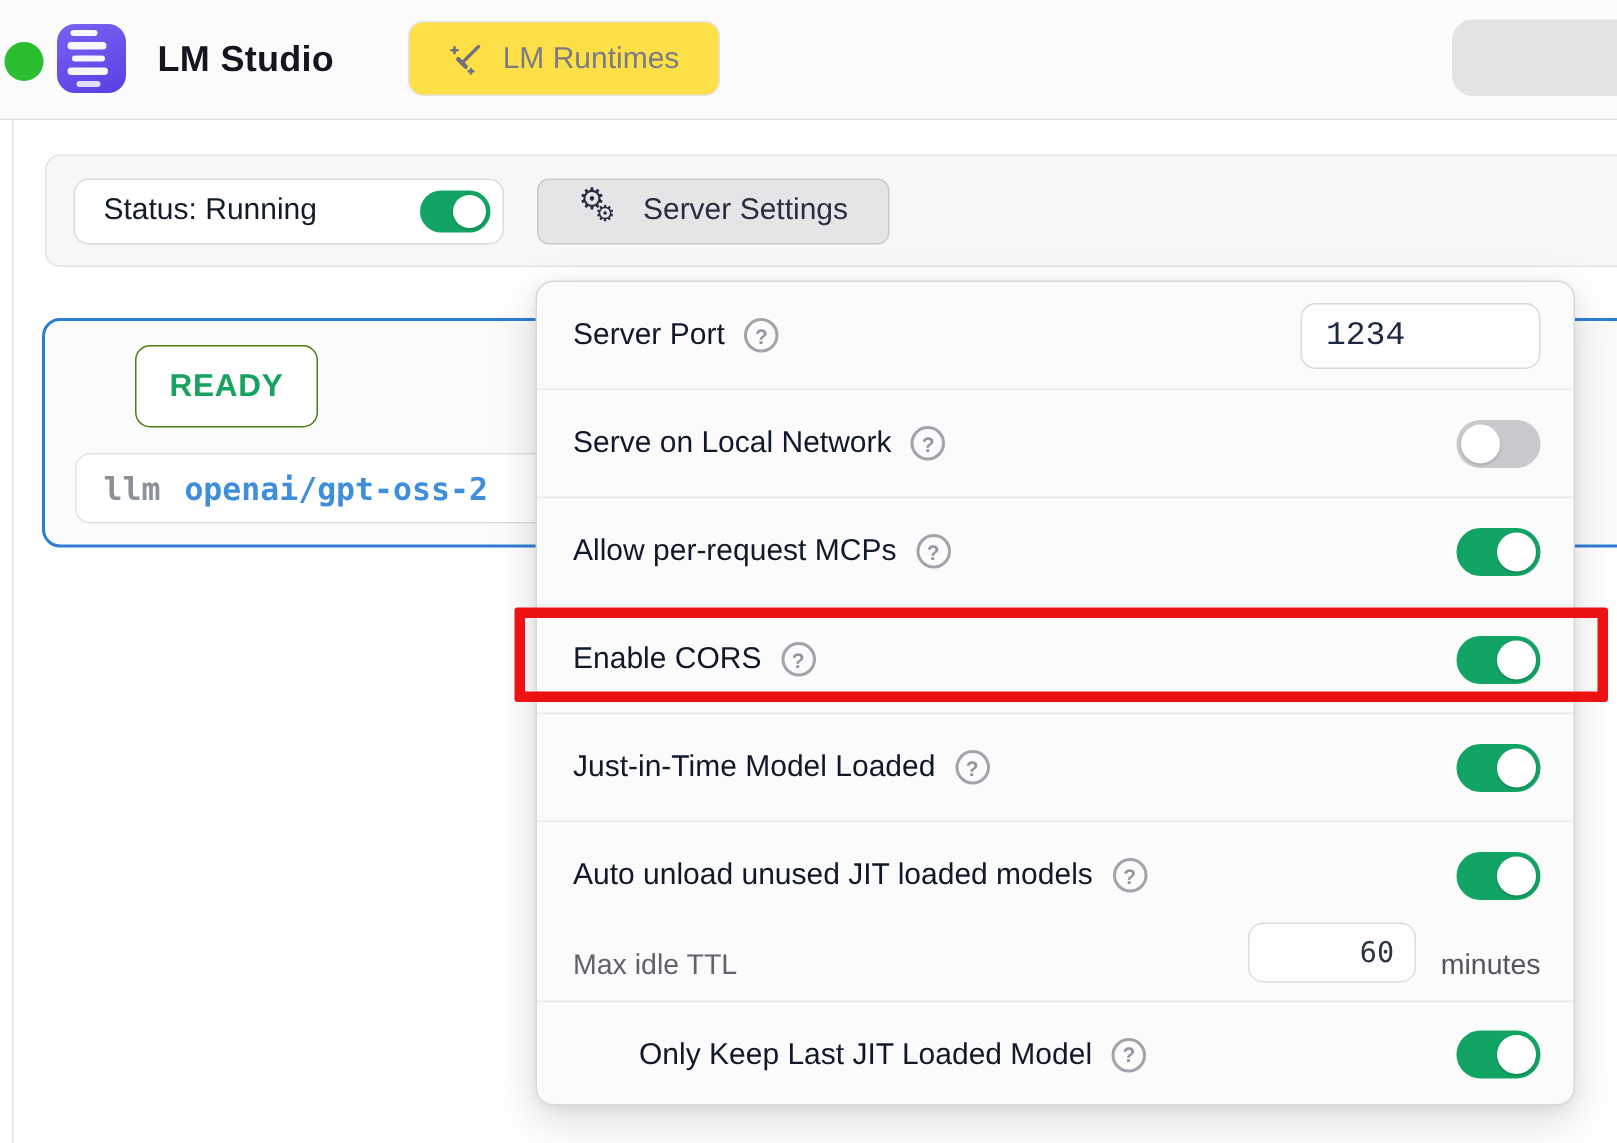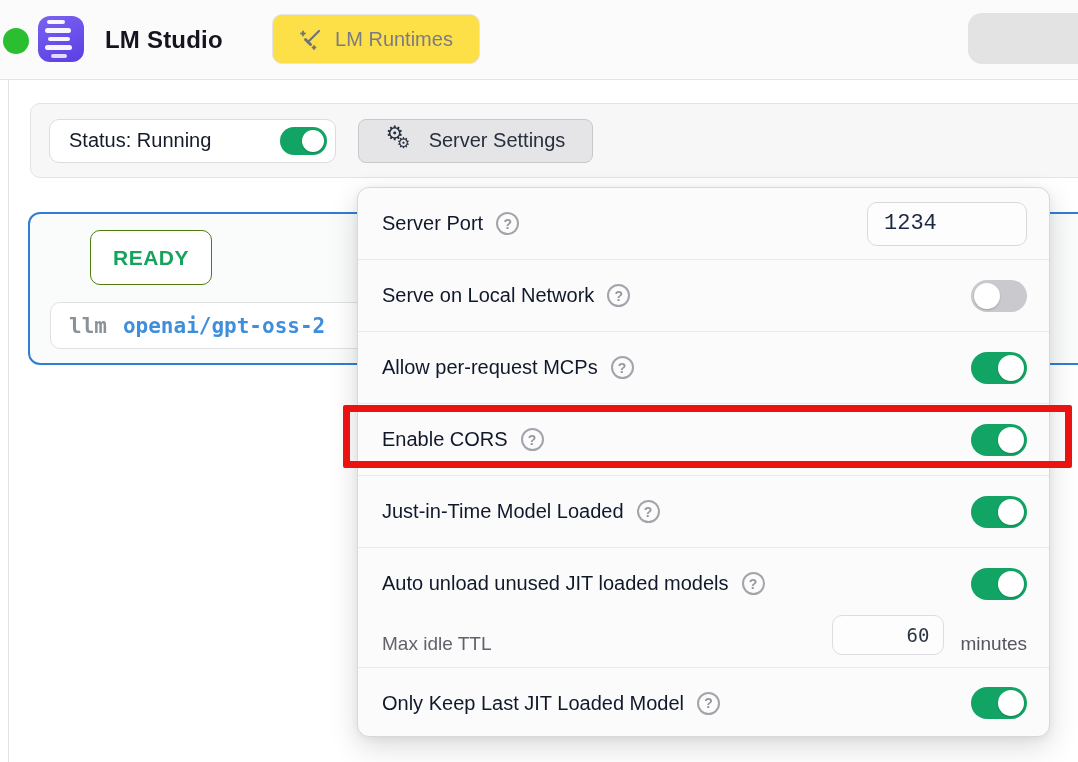--- a/index.html
+++ b/index.html
@@ -273,21 +273,21 @@
       </div>
       <div class="subrow">
         <span class="sub-label">Max idle TTL</span>
         <span class="spacer"></span>
         <div class="small-input">60</div>
         <span class="unit">minutes</span>
       </div>
     </div>
 
     <div class="row">
-      <div class="row-main" style="height:70px;">
+      <div class="row-main" style="height:70px;margin-left:44px;">
         <span class="row-label">Only Keep Last JIT Loaded Model</span>
         <span class="help">?</span>
         <span class="spacer"></span>
         <div class="toggle on">
           <div class="knob"></div>
         </div>
       </div>
     </div>
 
   </div>

